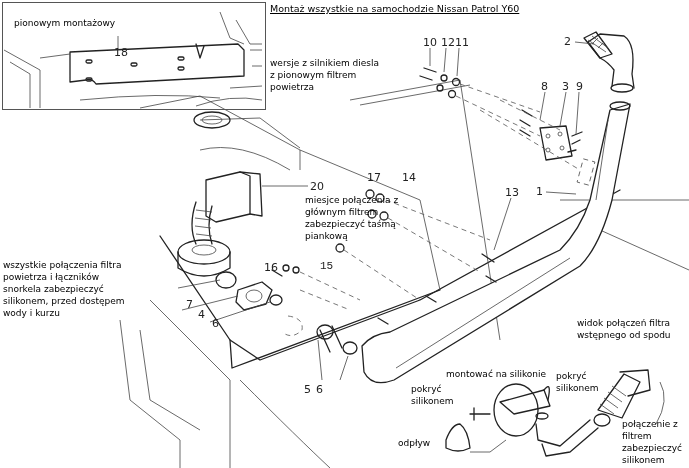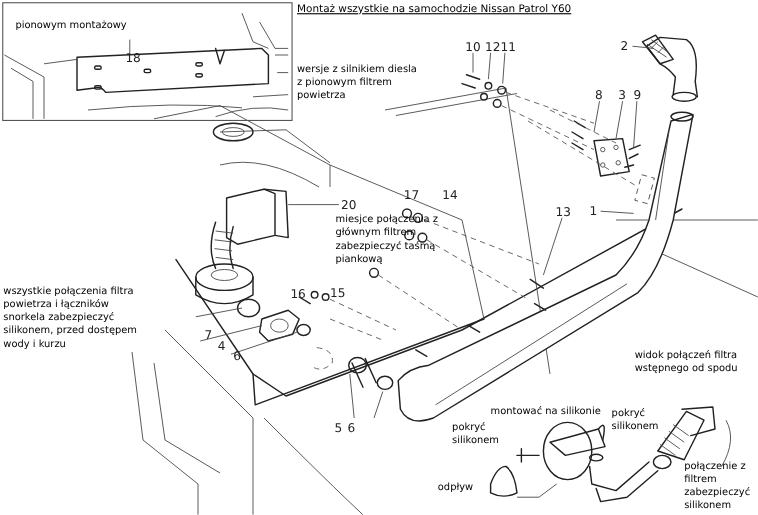--- a/index.html
+++ b/index.html
@@ -181,18 +181,18 @@
 <div class="num" style="left:455px;top:37px;">11</div>
 <div class="num" style="left:541px;top:81px;">8</div>
 <div class="num" style="left:562px;top:81px;">3</div>
 <div class="num" style="left:576px;top:81px;">9</div>
 <div class="num" style="left:536px;top:186px;">1</div>
 <div class="num" style="left:505px;top:187px;">13</div>
 <div class="num" style="left:367px;top:172px;">17</div>
 <div class="num" style="left:402px;top:172px;">14</div>
 <div class="num" style="left:310px;top:181px;">20</div>
 <div class="num" style="left:264px;top:262px;">16</div>
-<div class="num" style="left:300px;top:261px;">15</div>
+<div class="num" style="left:320px;top:261px;font-family:Liberation Mono, monospace;">15</div>
 <div class="num" style="left:186px;top:299px;">7</div>
 <div class="num" style="left:198px;top:309px;">4</div>
 <div class="num" style="left:212px;top:318px;">6</div>
 <div class="num" style="left:304px;top:384px;">5</div>
 <div class="num" style="left:316px;top:384px;">6</div>
 
 </body></html>

